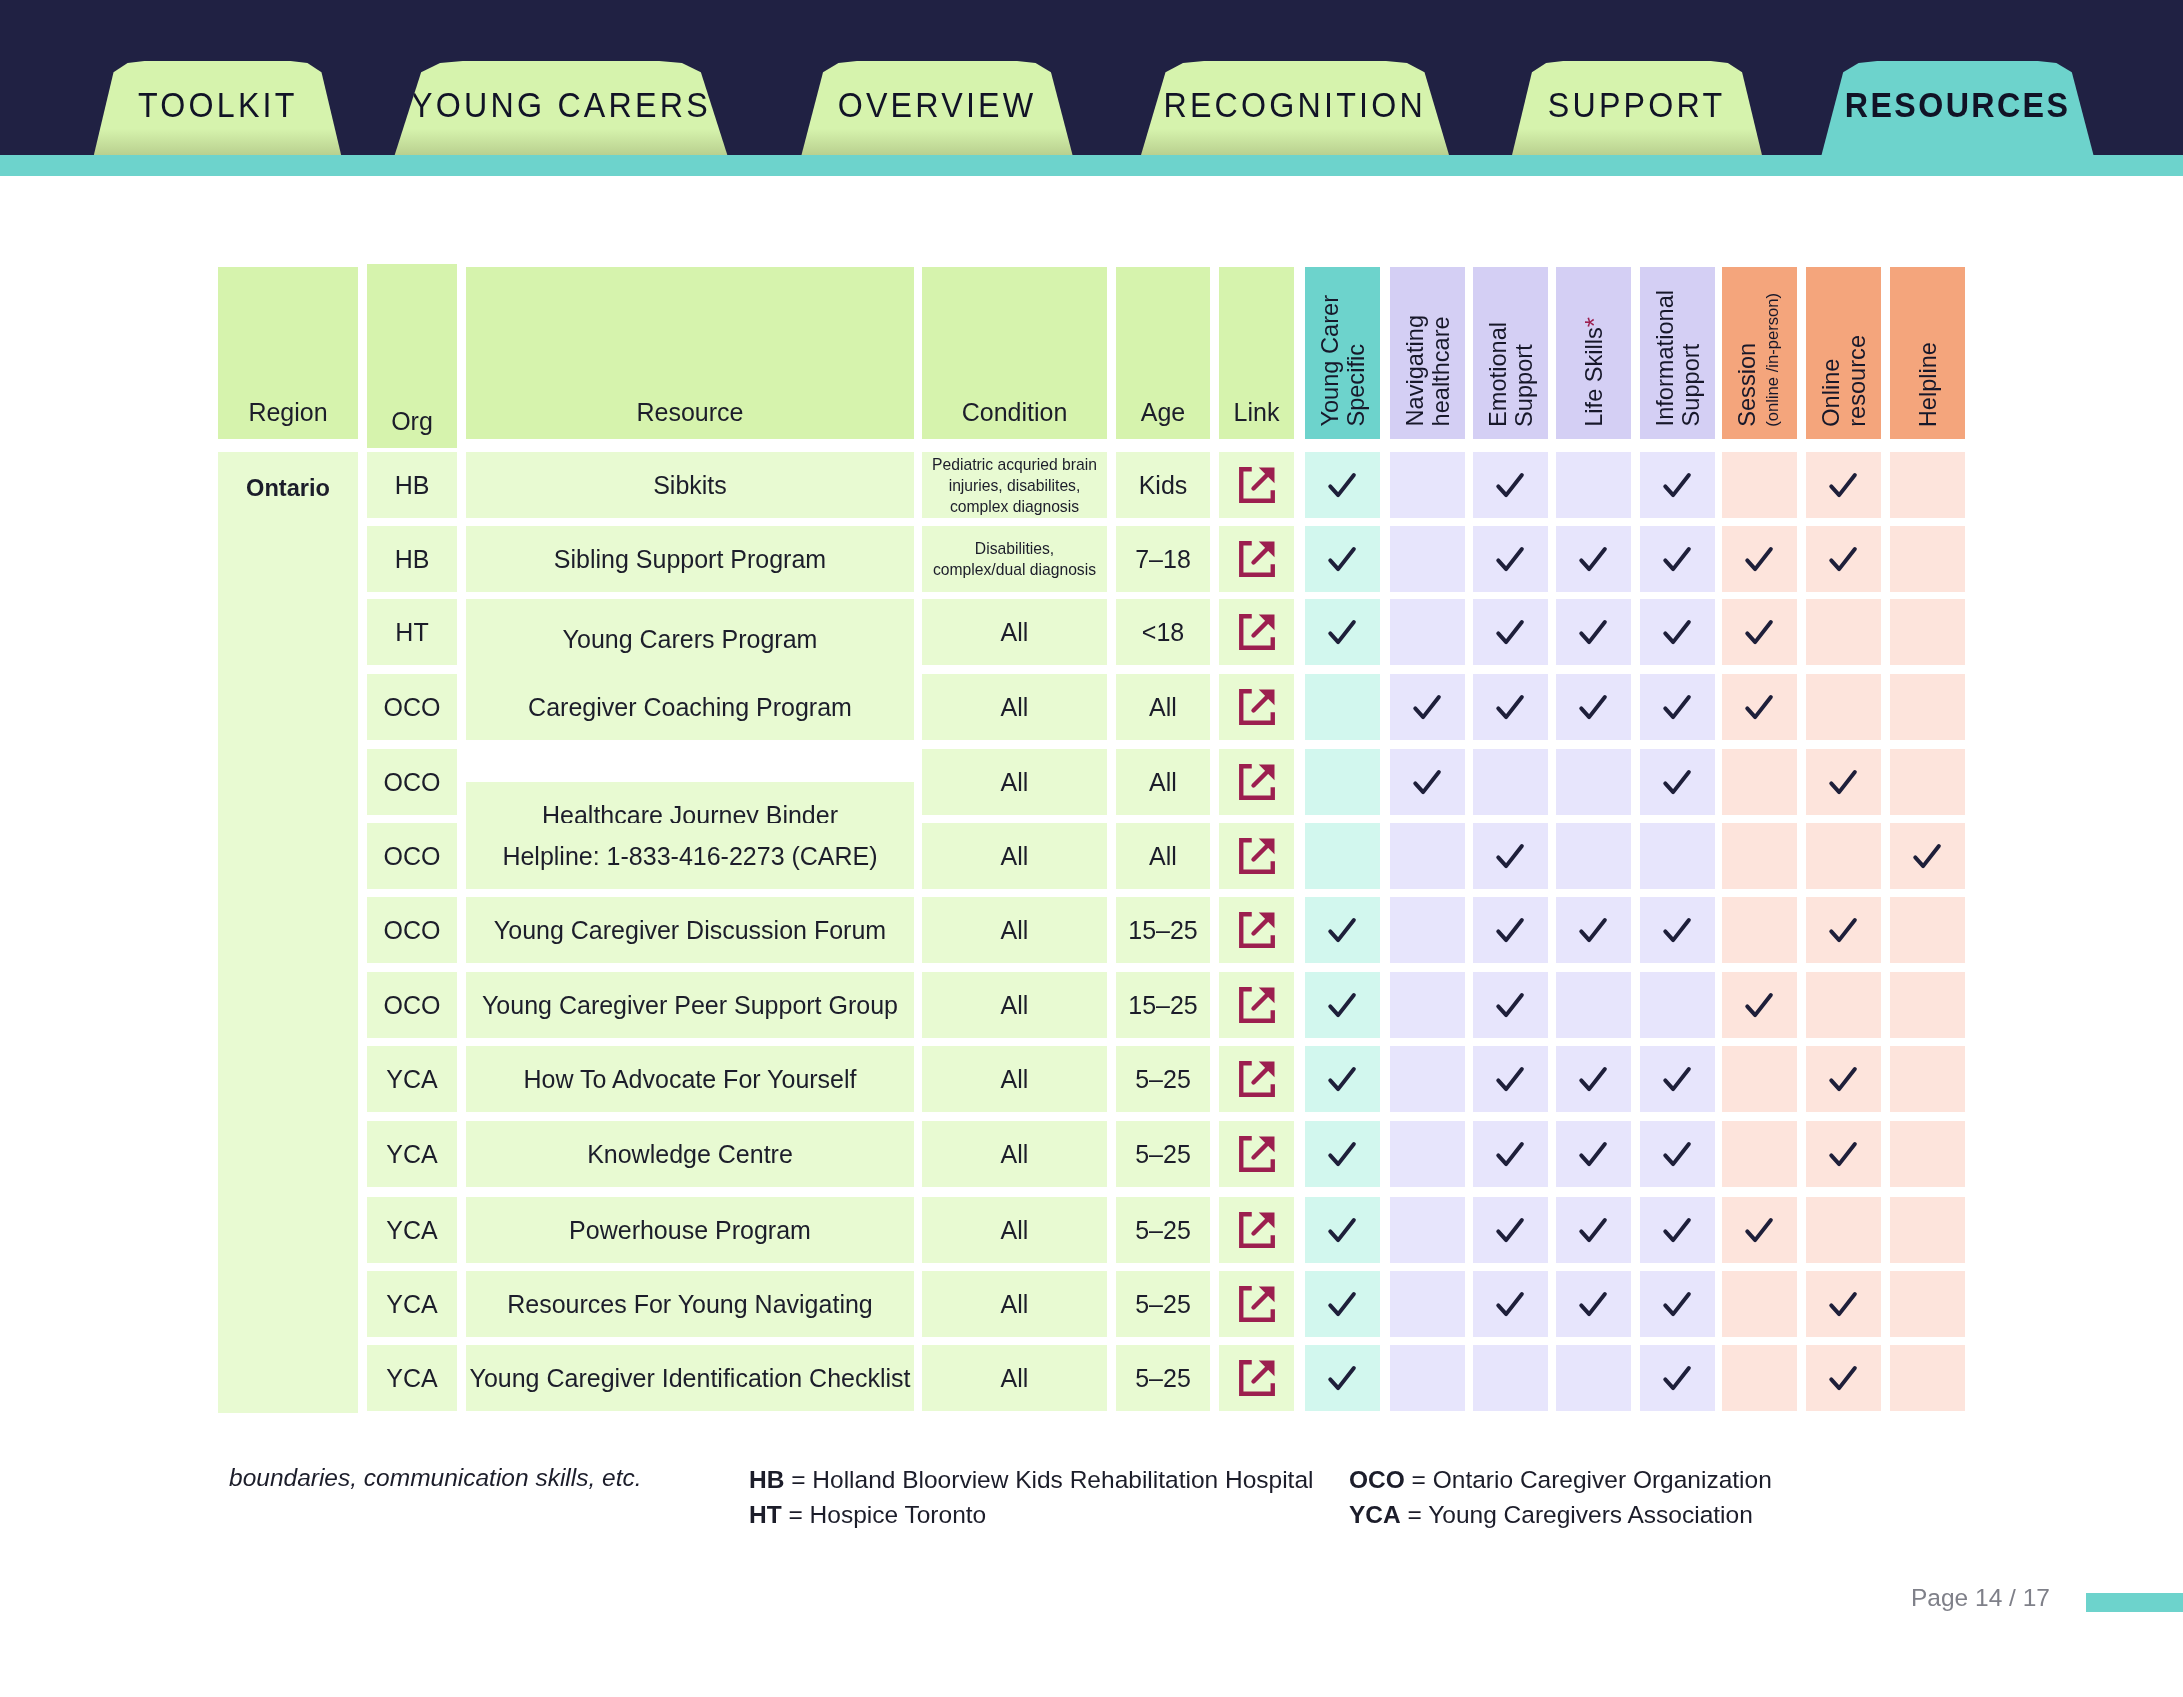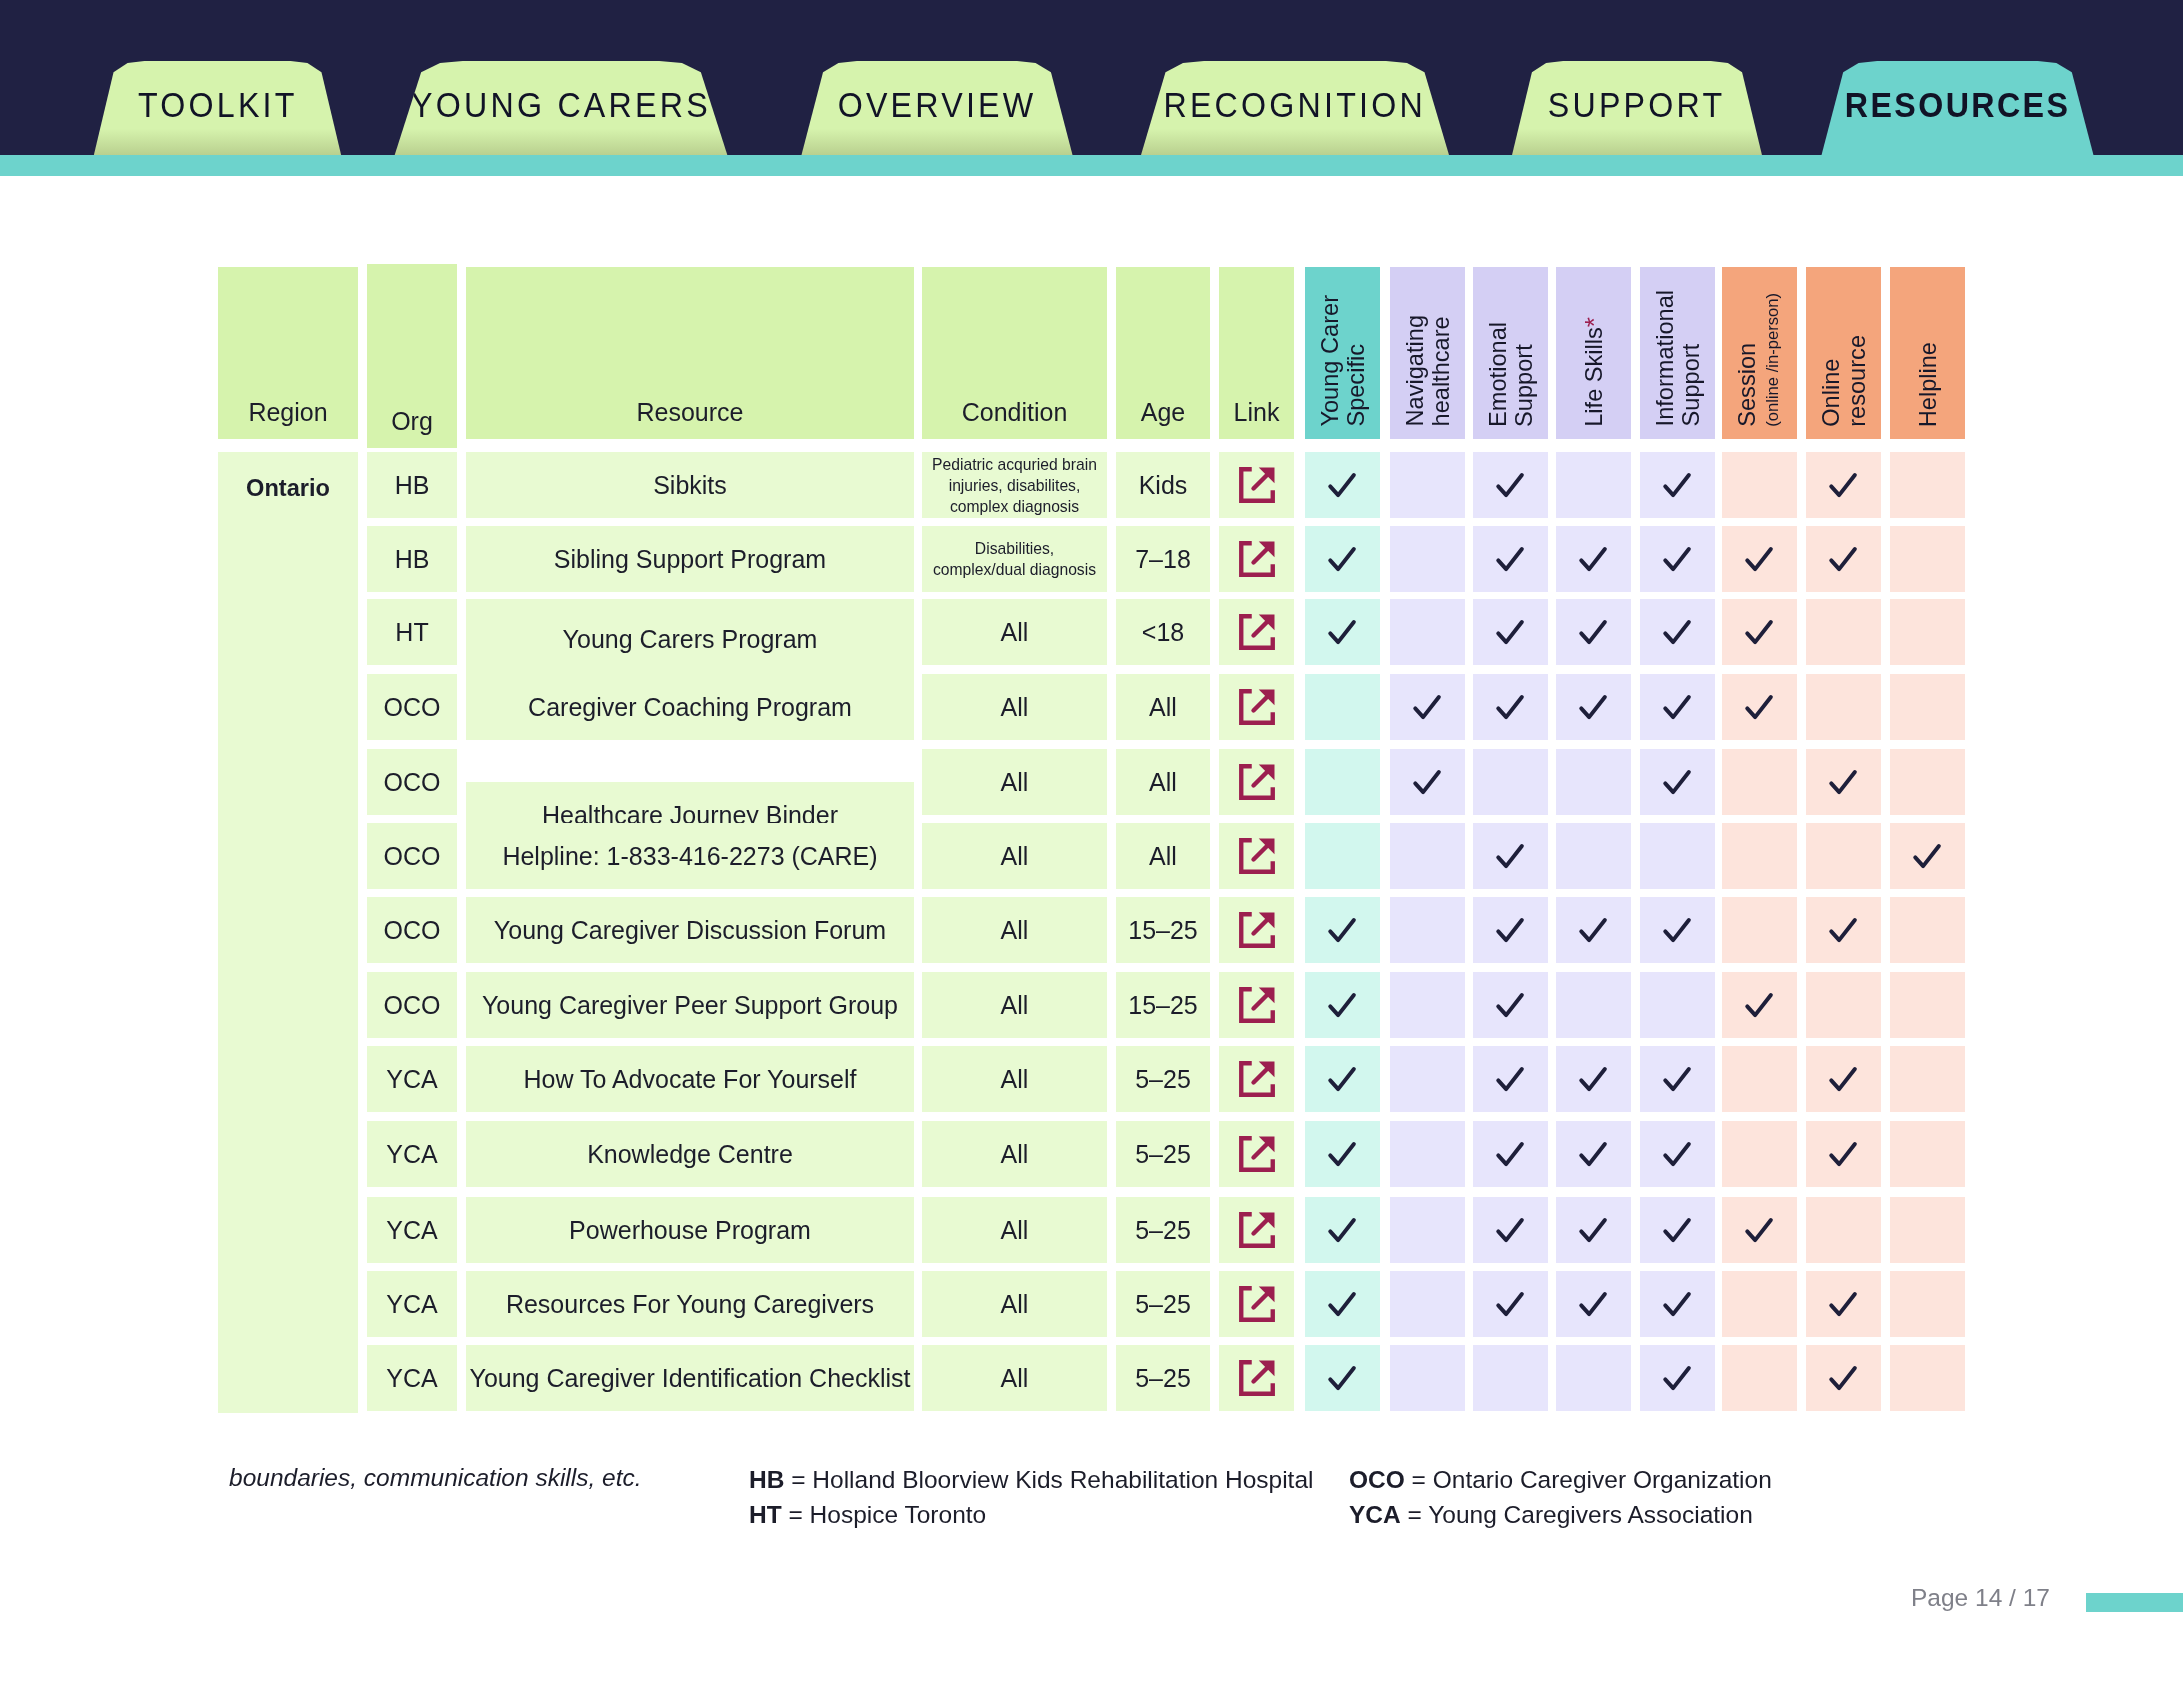--- a/index.html
+++ b/index.html
@@ -521,21 +521,21 @@
         </svg>
       </div>
       <div class="cell b-peach" style="left: 1722px; top: 1197px; width: 75px; height: 66px;">
         <svg class="check" viewBox="0 0 40 40">
           <path d="M6 21 L15 31 L33 8" fill="none" stroke="#1e1f3a" stroke-width="4.5" stroke-linecap="round" stroke-linejoin="round"></path>
         </svg>
       </div>
       <div class="cell b-peach" style="left: 1806px; top: 1197px; width: 75px; height: 66px;"></div>
       <div class="cell b-peach" style="left: 1890px; top: 1197px; width: 75px; height: 66px;"></div>
       <div class="cell b-green" style="left: 367px; top: 1271px; width: 90px; height: 66px;">YCA</div>
-      <div class="cell b-green" style="left: 466px; top: 1271px; width: 448px; height: 66px;">Resources For Young Caregivers</div>
+      <div class="cell b-green" style="left: 466px; top: 1271px; width: 448px; height: 66px;">Resources For Young Navigating</div>
       <div class="cell b-green" style="left: 922px; top: 1271px; width: 185px; height: 66px;">All</div>
       <div class="cell b-green" style="left: 1116px; top: 1271px; width: 94px; height: 66px;">5–25</div>
       <div class="cell b-green" style="left: 1219px; top: 1271px; width: 75px; height: 66px;">
         <svg class="link-icon" viewBox="0 0 48 48">
           <path d="M18 6 H6 V42 H42 V30" fill="none" stroke="#9c1f4f" stroke-width="5" stroke-linejoin="miter"></path>
           <path d="M20 28 L36 12" stroke="#9c1f4f" stroke-width="5" stroke-linecap="round"></path>
           <path d="M26 4 H44 V22 Z" fill="#9c1f4f"></path>
         </svg>
       </div>
       <div class="cell b-teal" style="left: 1305px; top: 1271px; width: 75px; height: 66px;">

